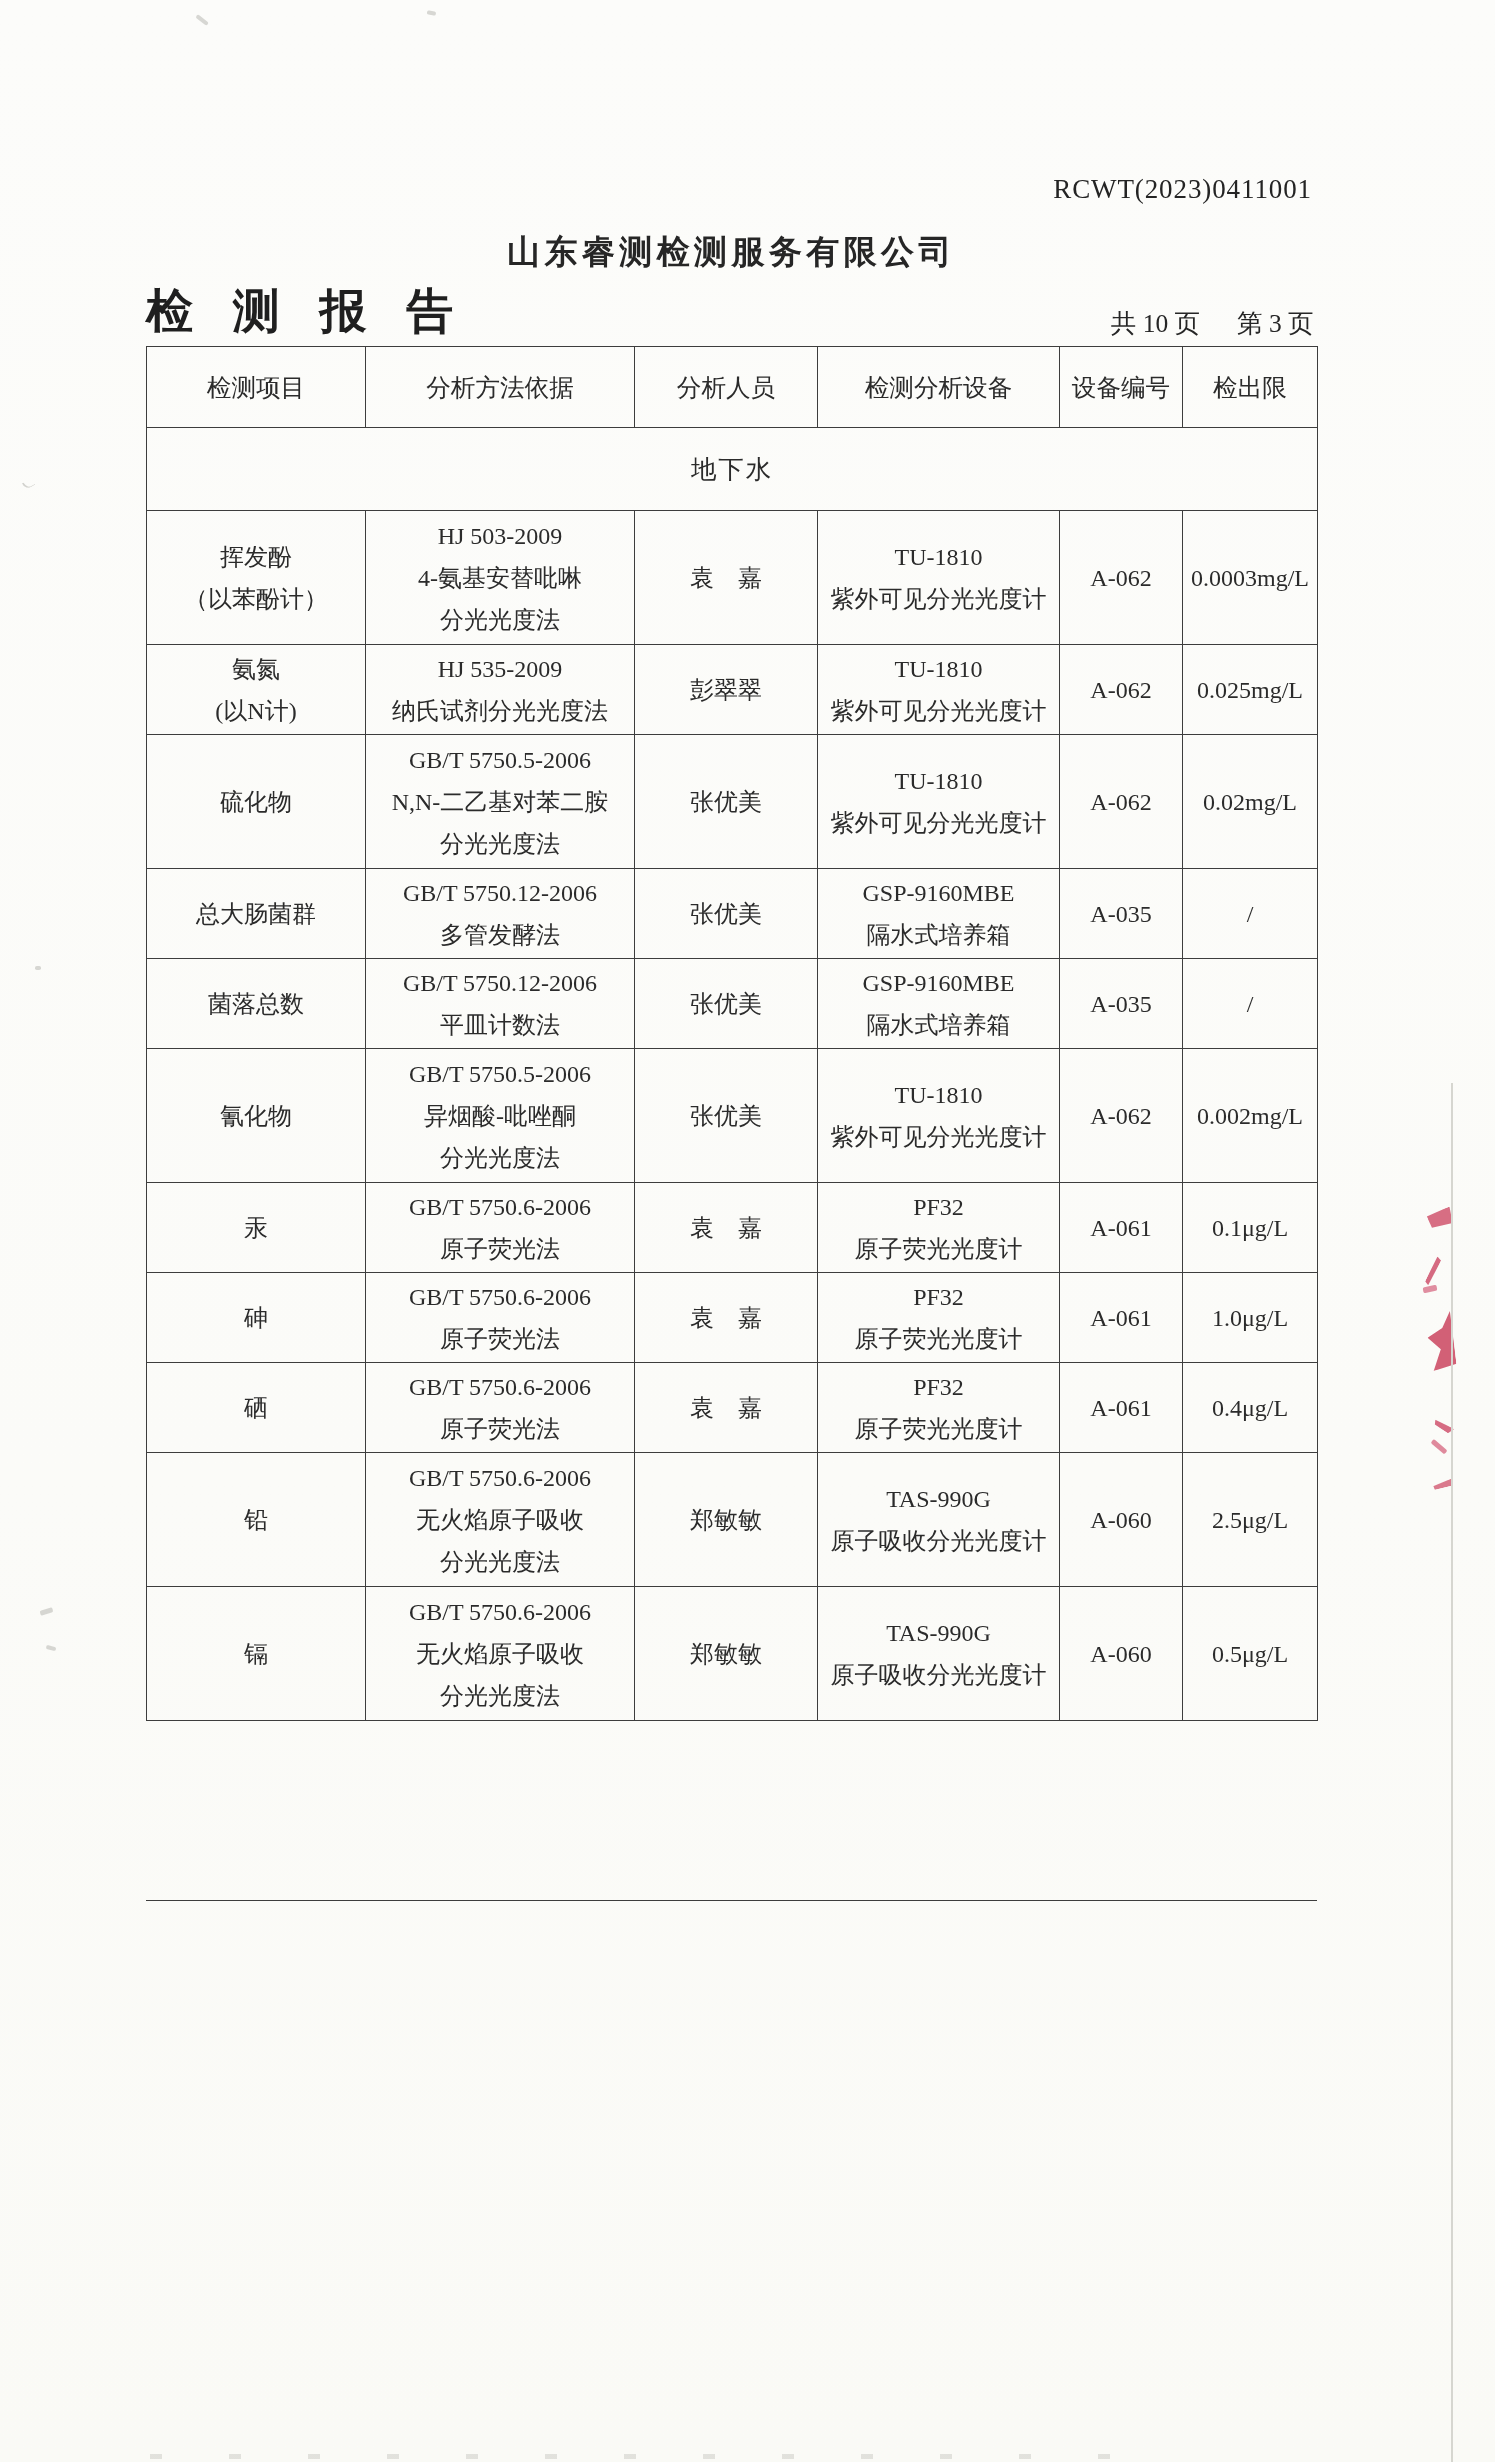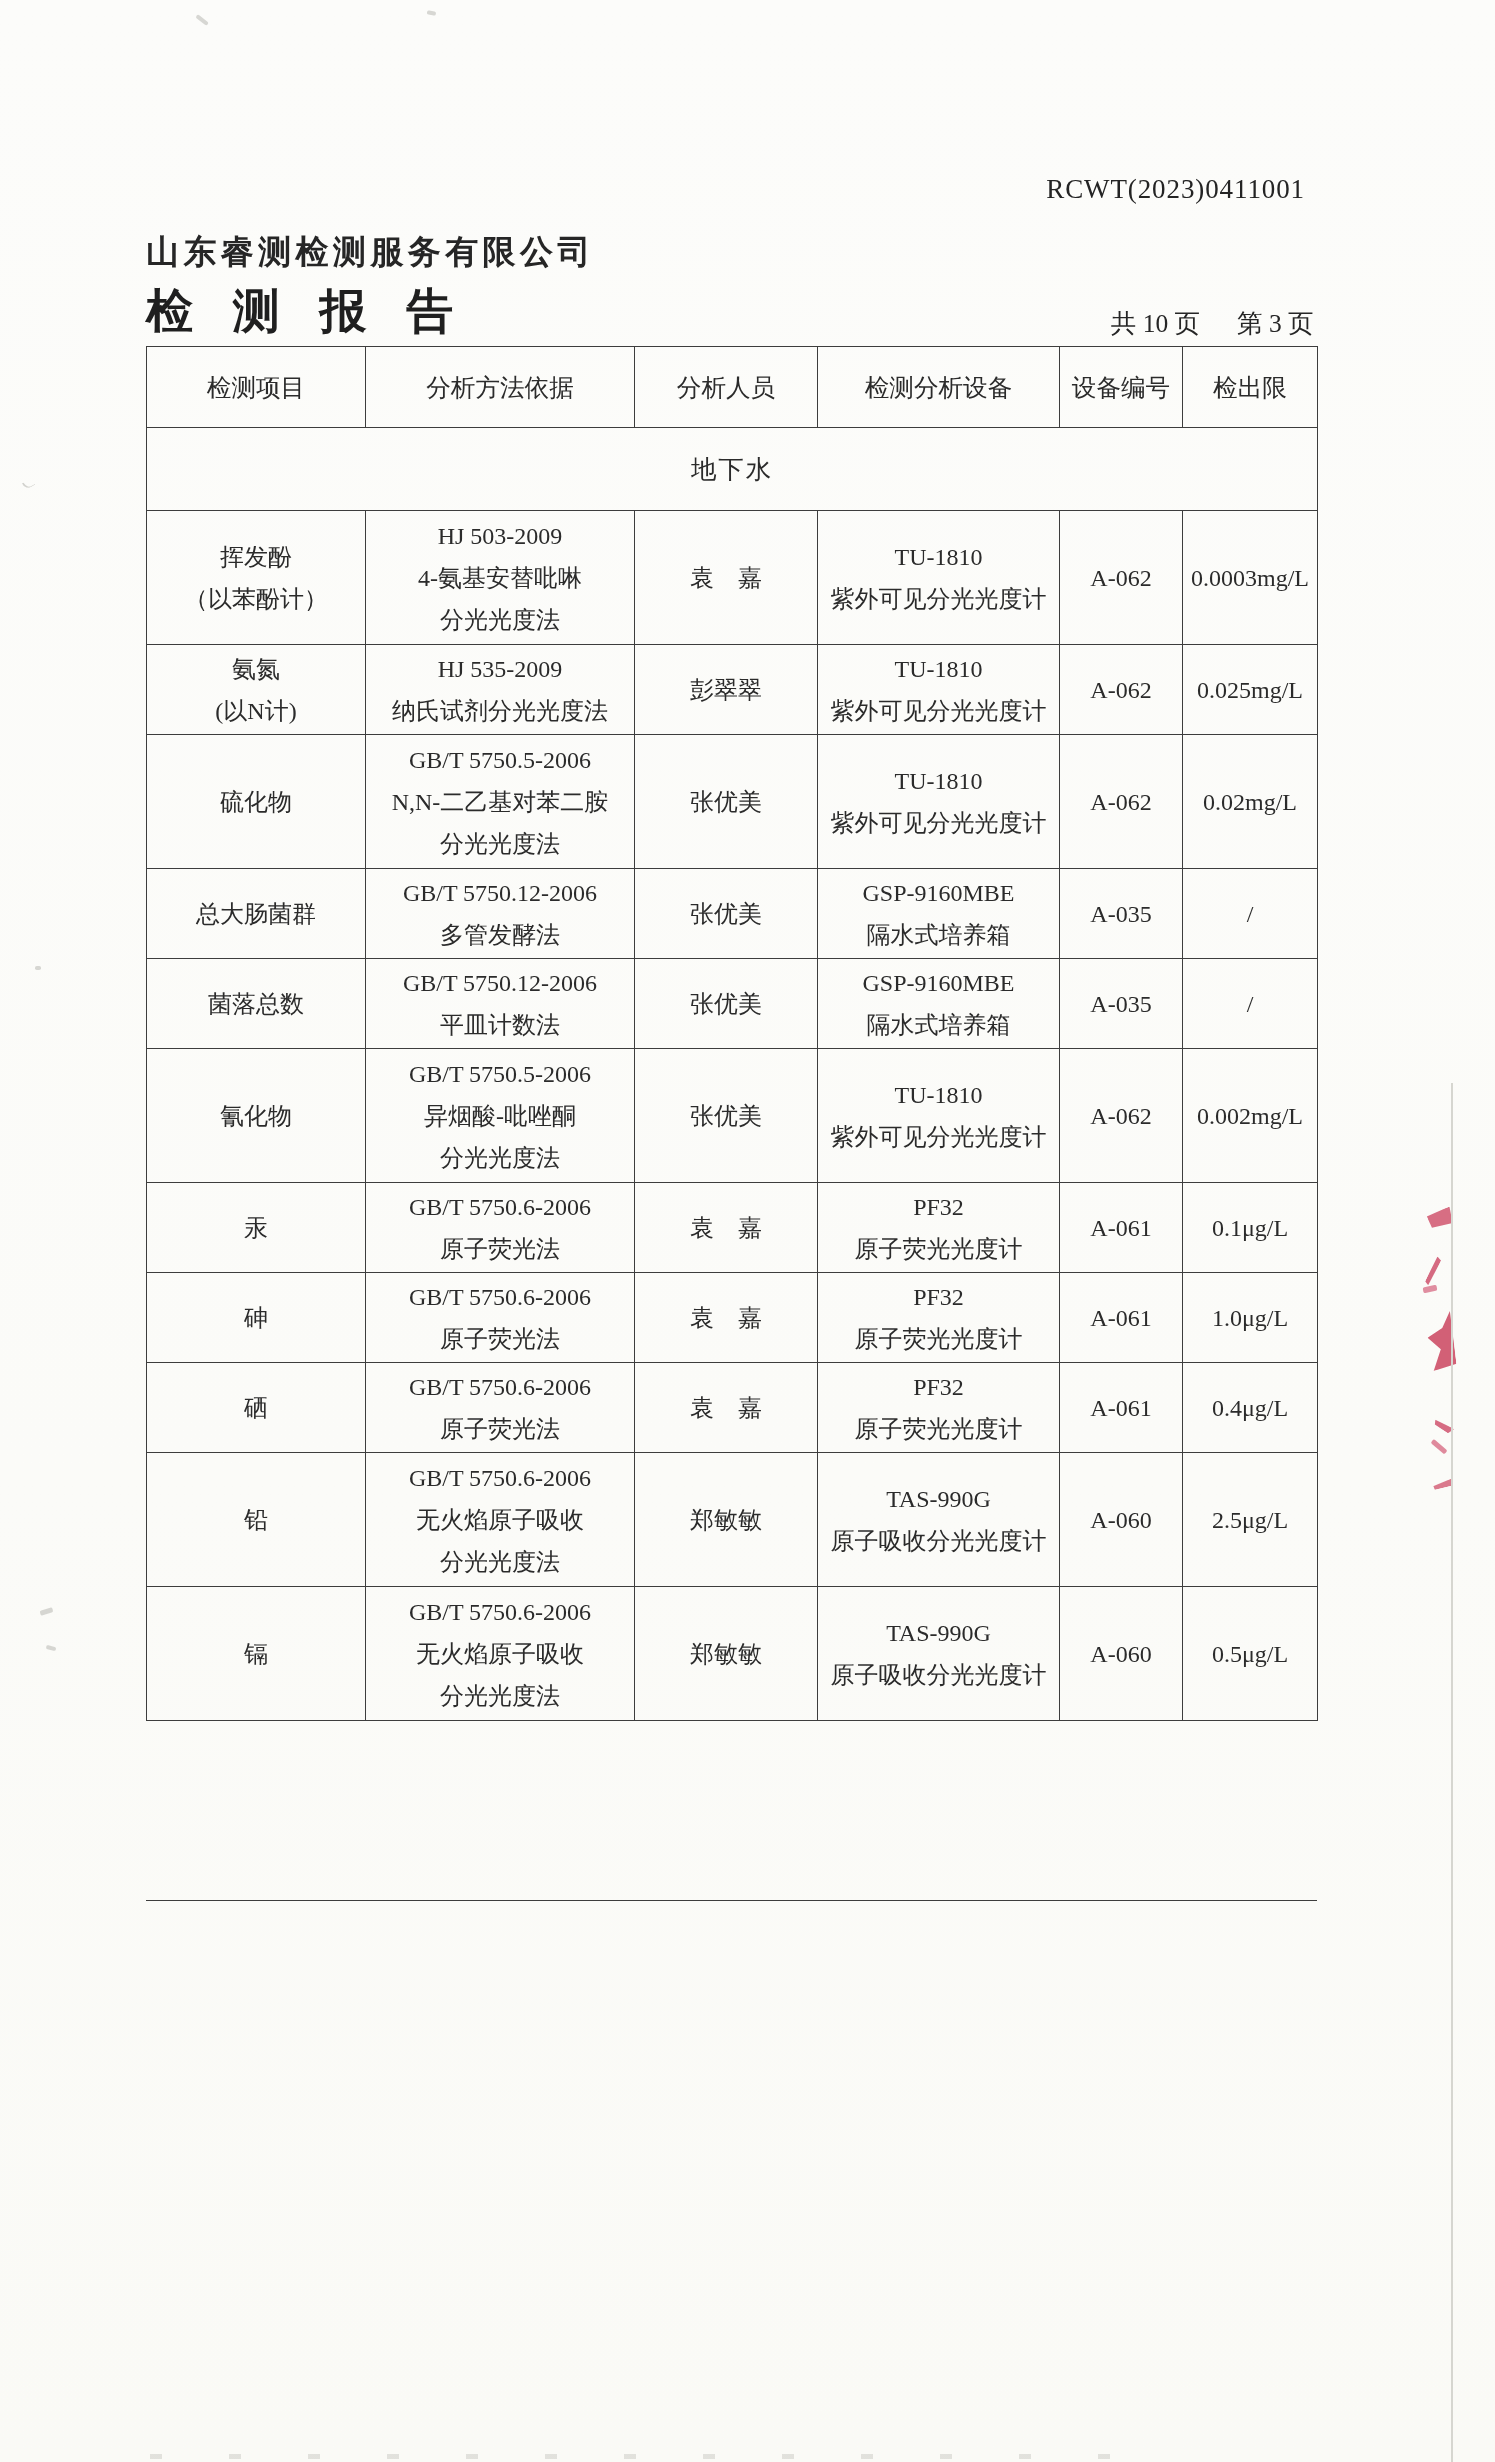--- a/index.html
+++ b/index.html
@@ -11,28 +11,28 @@
     overflow:hidden;
     color:#2e2e2e;
   }
   .page {
     position:absolute; inset:0;
     background:linear-gradient(180deg,#fcfcfa 0%, #fbfbf8 60%, #fafaf6 100%);
   }
   
   .header-zone { position:absolute; left:146px; top:0; width:1171px; }
   .doc-number {
-    position:absolute; top:174px; right:12px;
+    position:absolute; top:174px; right:5px;
     font-size:27px; letter-spacing:0.9px; color:#242424;
     white-space:nowrap;
     text-align:center;
   }
   .company-name {
     position:absolute; top:230px; left:0; width:100%;
-    text-align:left; font-size:33px; font-weight:bold;
+    text-align:center; font-size:33px; font-weight:bold;
     letter-spacing:4.4px; color:#262626; white-space:nowrap;
   }
   .report-title {
     position:absolute; top:280px; left:0; width:100%;
     text-align:left; font-size:47px; font-weight:bold;
     letter-spacing:14px; color:#1f1f1f; white-space:nowrap;
   }
   .page-info {
     position:absolute; top:306px; right:3.5px;
     font-size:25.5px; color:#262626; white-space:nowrap;

